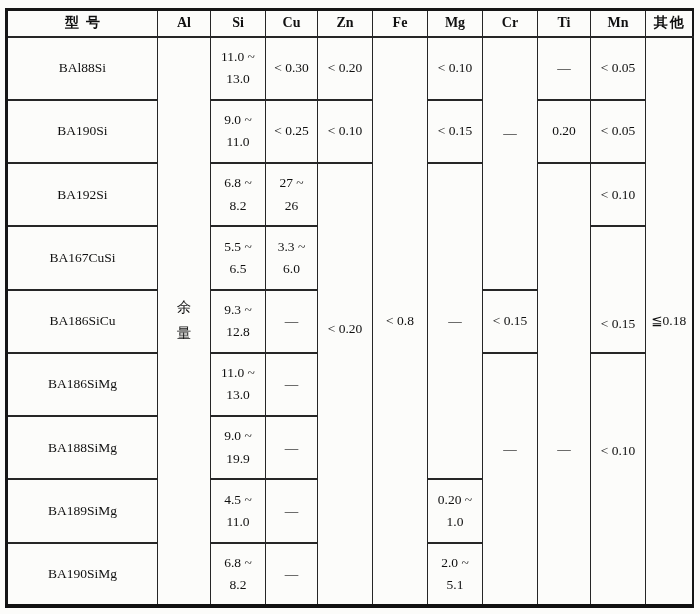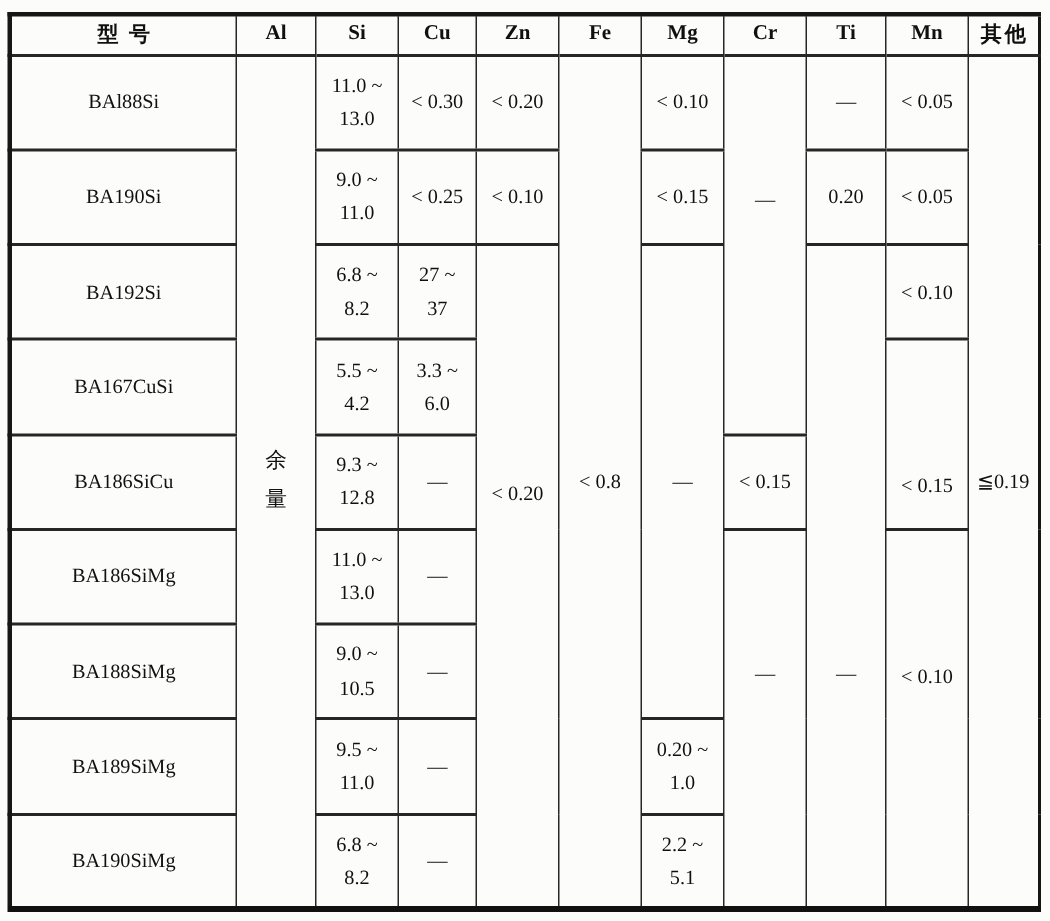--- a/index.html
+++ b/index.html
@@ -90,21 +90,21 @@
         <td rowspan="9">
           <span class="shift">&lt; 0.8</span>
         </td>
         <td>&lt; 0.10</td>
         <td rowspan="4">
           <span class="shift up30">—</span>
         </td>
         <td>—</td>
         <td>&lt; 0.05</td>
         <td rowspan="9">
-          <span class="shift">≦0.19</span>
+          <span class="shift">≦0.18</span>
         </td>
       </tr>
       <tr>
         <td>BA190Si</td>
         <td class="two-line">
           <div>9.0 ~</div>
           <div>11.0</div>
         </td>
         <td>&lt; 0.25</td>
         <td>&lt; 0.10</td>
@@ -113,38 +113,38 @@
         <td>&lt; 0.05</td>
       </tr>
       <tr>
         <td>BA192Si</td>
         <td class="two-line">
           <div>6.8 ~</div>
           <div>8.2</div>
         </td>
         <td class="two-line">
           <div>27 ~</div>
-          <div>37</div>
+          <div>26</div>
         </td>
         <td rowspan="7">
           <span class="shift up55">&lt; 0.20</span>
         </td>
         <td rowspan="5">
           <span class="shift">—</span>
         </td>
         <td rowspan="7">
           <span class="shift dn65">—</span>
         </td>
         <td>&lt; 0.10</td>
       </tr>
       <tr>
         <td>BA167CuSi</td>
         <td class="two-line">
           <div>5.5 ~</div>
-          <div>4.2</div>
+          <div>6.5</div>
         </td>
         <td class="two-line">
           <div>3.3 ~</div>
           <div>6.0</div>
         </td>
         <td rowspan="2">
           <span class="shift dn34">&lt; 0.15</span>
         </td>
       </tr>
       <tr>
@@ -167,43 +167,43 @@
           <span class="shift up30">—</span>
         </td>
         <td rowspan="4">
           <span class="shift up28">&lt; 0.10</span>
         </td>
       </tr>
       <tr>
         <td>BA188SiMg</td>
         <td class="two-line">
           <div>9.0 ~</div>
-          <div>10.5</div>
+          <div>19.9</div>
         </td>
         <td>—</td>
       </tr>
       <tr>
         <td>BA189SiMg</td>
         <td class="two-line">
-          <div>9.5 ~</div>
+          <div>4.5 ~</div>
           <div>11.0</div>
         </td>
         <td>—</td>
         <td class="two-line">
           <div>0.20 ~</div>
           <div>1.0</div>
         </td>
       </tr>
       <tr>
         <td>BA190SiMg</td>
         <td class="two-line">
           <div>6.8 ~</div>
           <div>8.2</div>
         </td>
         <td>—</td>
         <td class="two-line">
-          <div>2.2 ~</div>
+          <div>2.0 ~</div>
           <div>5.1</div>
         </td>
       </tr>
     </tbody>
   </table>
 </div>
 
 </body></html>

